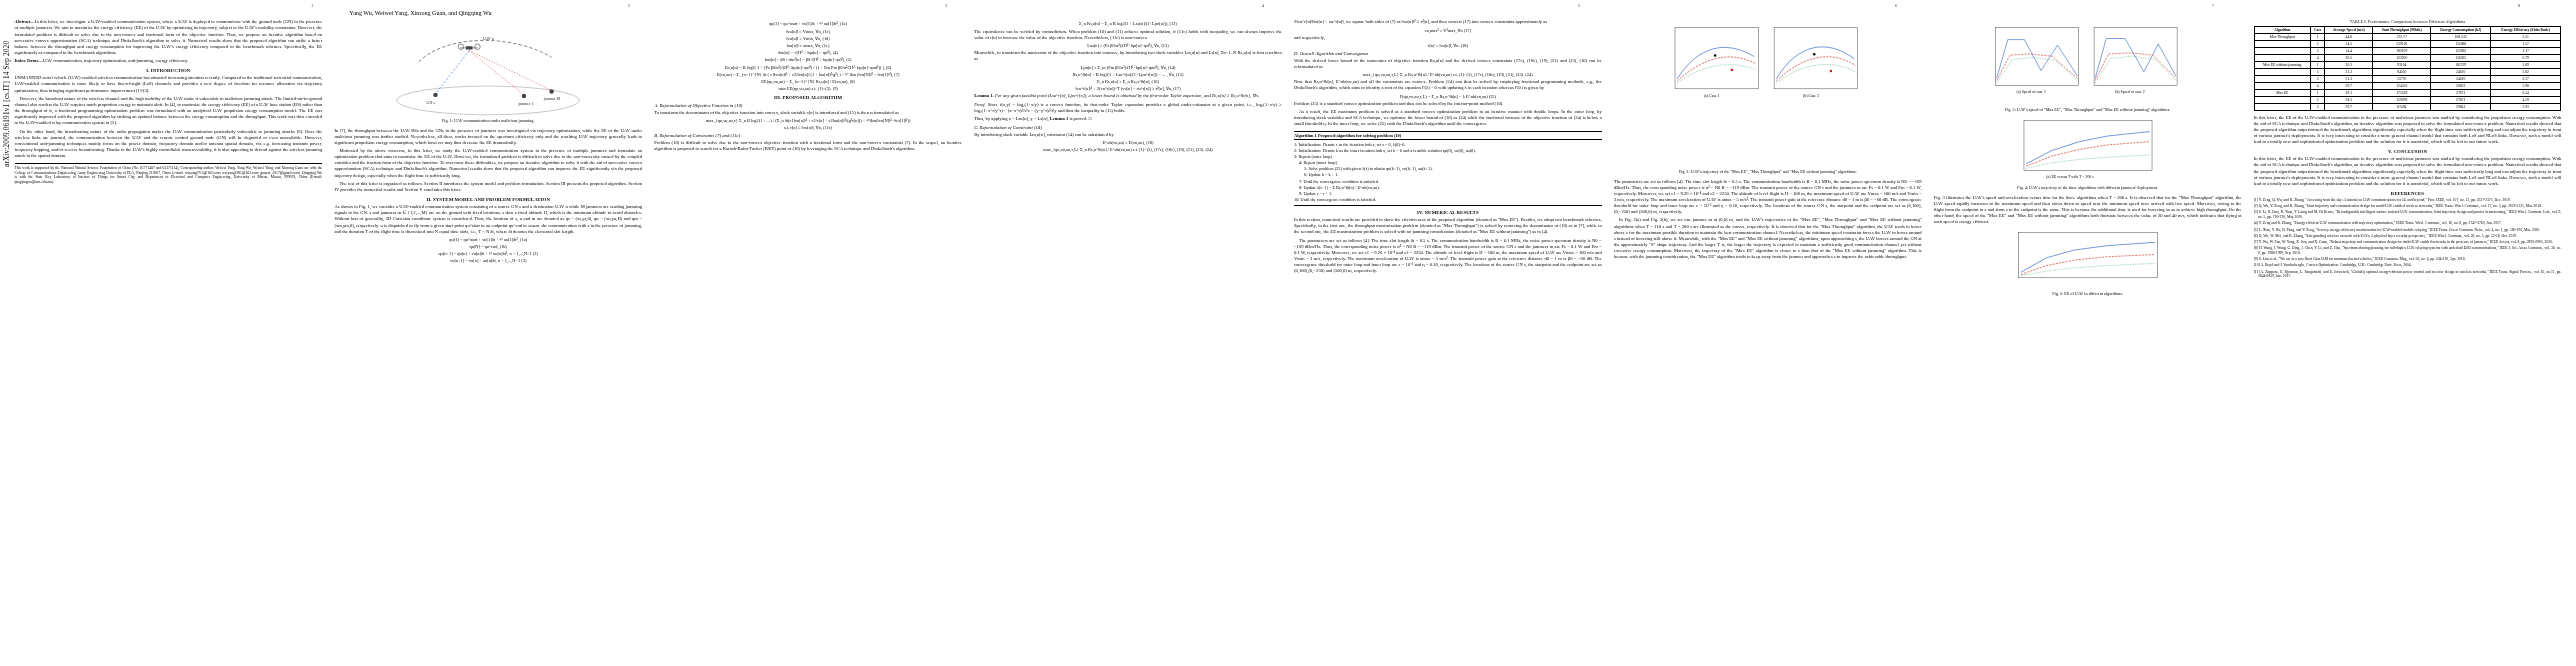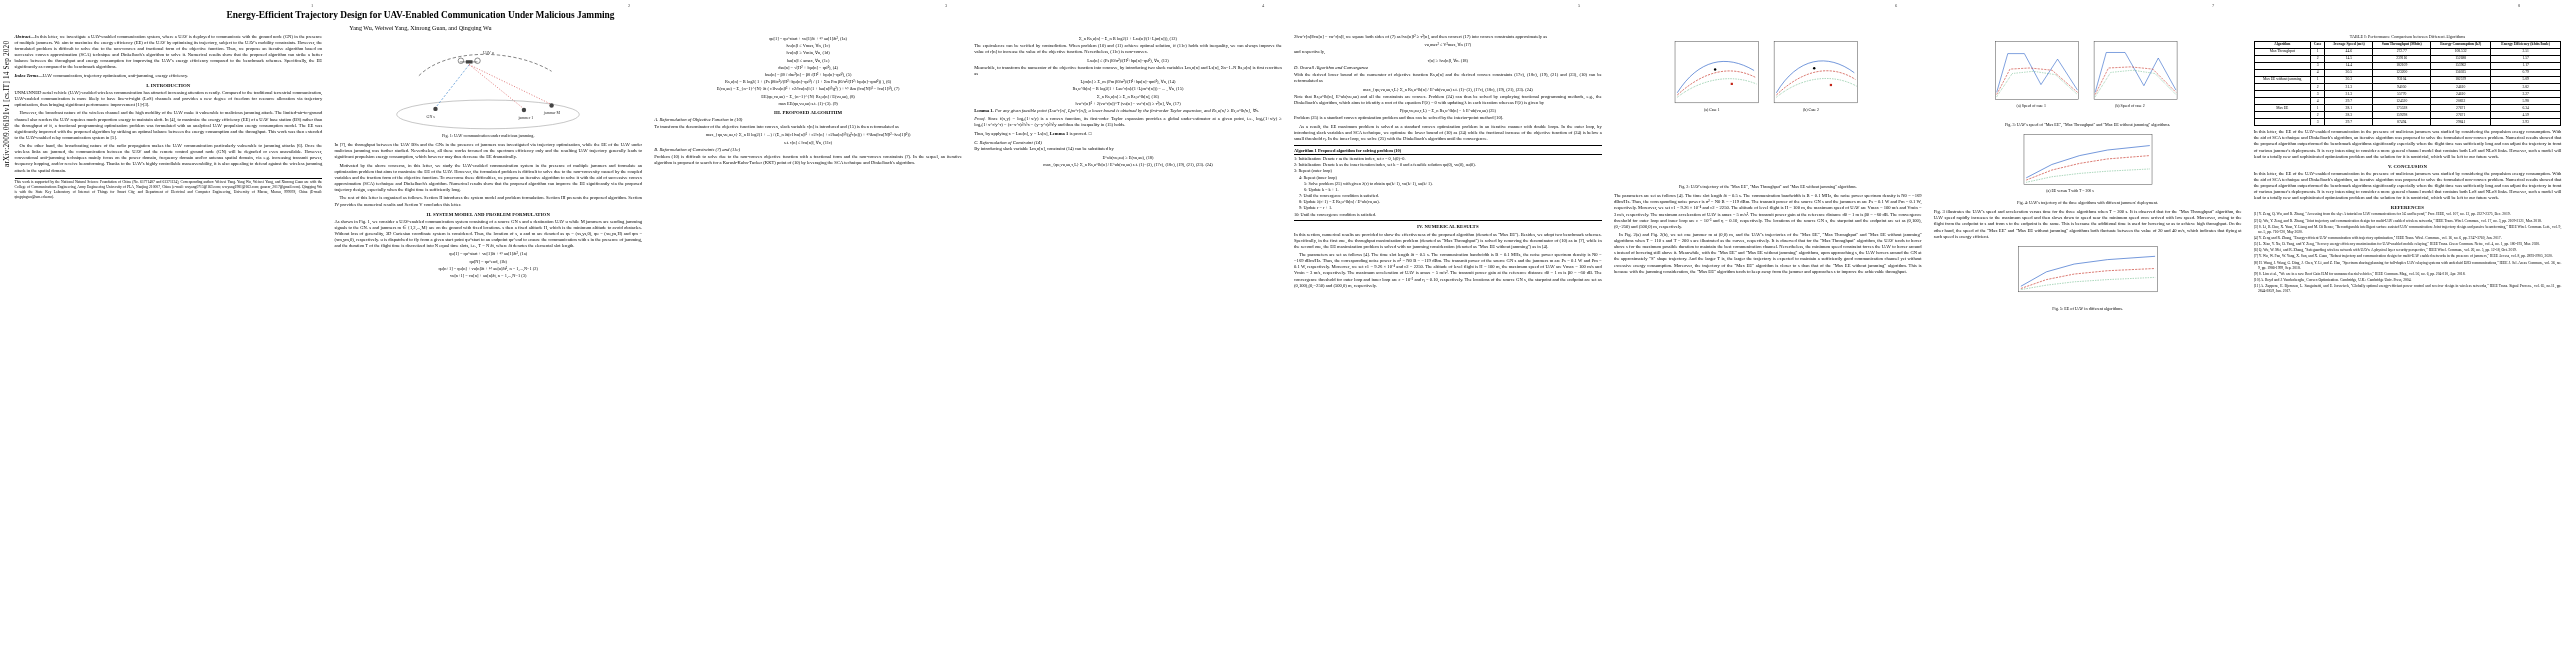--- a/index.html
+++ b/index.html
@@ -50,21 +50,20 @@
     <span style="left:628px;">2</span>
     <span style="left:945px;">3</span>
     <span style="left:1262px;">4</span>
     <span style="left:1578px;">5</span>
     <span style="left:1895px;">6</span>
     <span style="left:2212px;">7</span>
     <span style="left:2518px;">8</span>
   </div>
 
   <div class="title-block">
-    <div class="ptitle">Energy-Efficient Trajectory Design for UAV-Enabled Communication Under Malicious Jamming</div>
     <div class="pauthors">Yang Wu, Weiwei Yang, Xinrong Guan, and Qingqing Wu</div>
   </div>
 
   <div class="cols">
 
     <div class="col c1">
       <p class="noind"><span class="abshead">Abstract—</span><span>In this letter, we investigate a UAV-enabled communication system, where a UAV is deployed to communicate with the ground node (GN) in the presence of multiple jammers. We aim to maximize the energy efficiency (EE) of the UAV by optimizing its trajectory, subject to the UAV's mobility constraints. However, the formulated problem is difficult to solve due to the non-convex and fractional form of the objective function. Thus, we propose an iterative algorithm based on successive convex approximation (SCA) technique and Dinkelbach's algorithm to solve it. Numerical results show that the proposed algorithm can strike a better balance between the throughput and energy consumption for improving the UAV's energy efficiency compared to the benchmark schemes. Specifically, the EE significantly as compared to the benchmark algorithms.</span></p>
       <p class="noind"><span class="abshead">Index Terms—</span><span>UAV communication, trajectory optimization, anti-jamming, energy efficiency.</span></p>
       <div class="secthead">I. INTRODUCTION</div>
       <p class="noind">UNMANNED aerial vehicle (UAV)-enabled wireless communication has attracted increasing attention recently. Compared to the traditional terrestrial communication, UAV-enabled communication is more likely to have line-of-sight (LoS) channels and provides a new degree of freedom for resource allocation via trajectory optimization, thus bringing significant performance improvement [1]-[3].</p>

